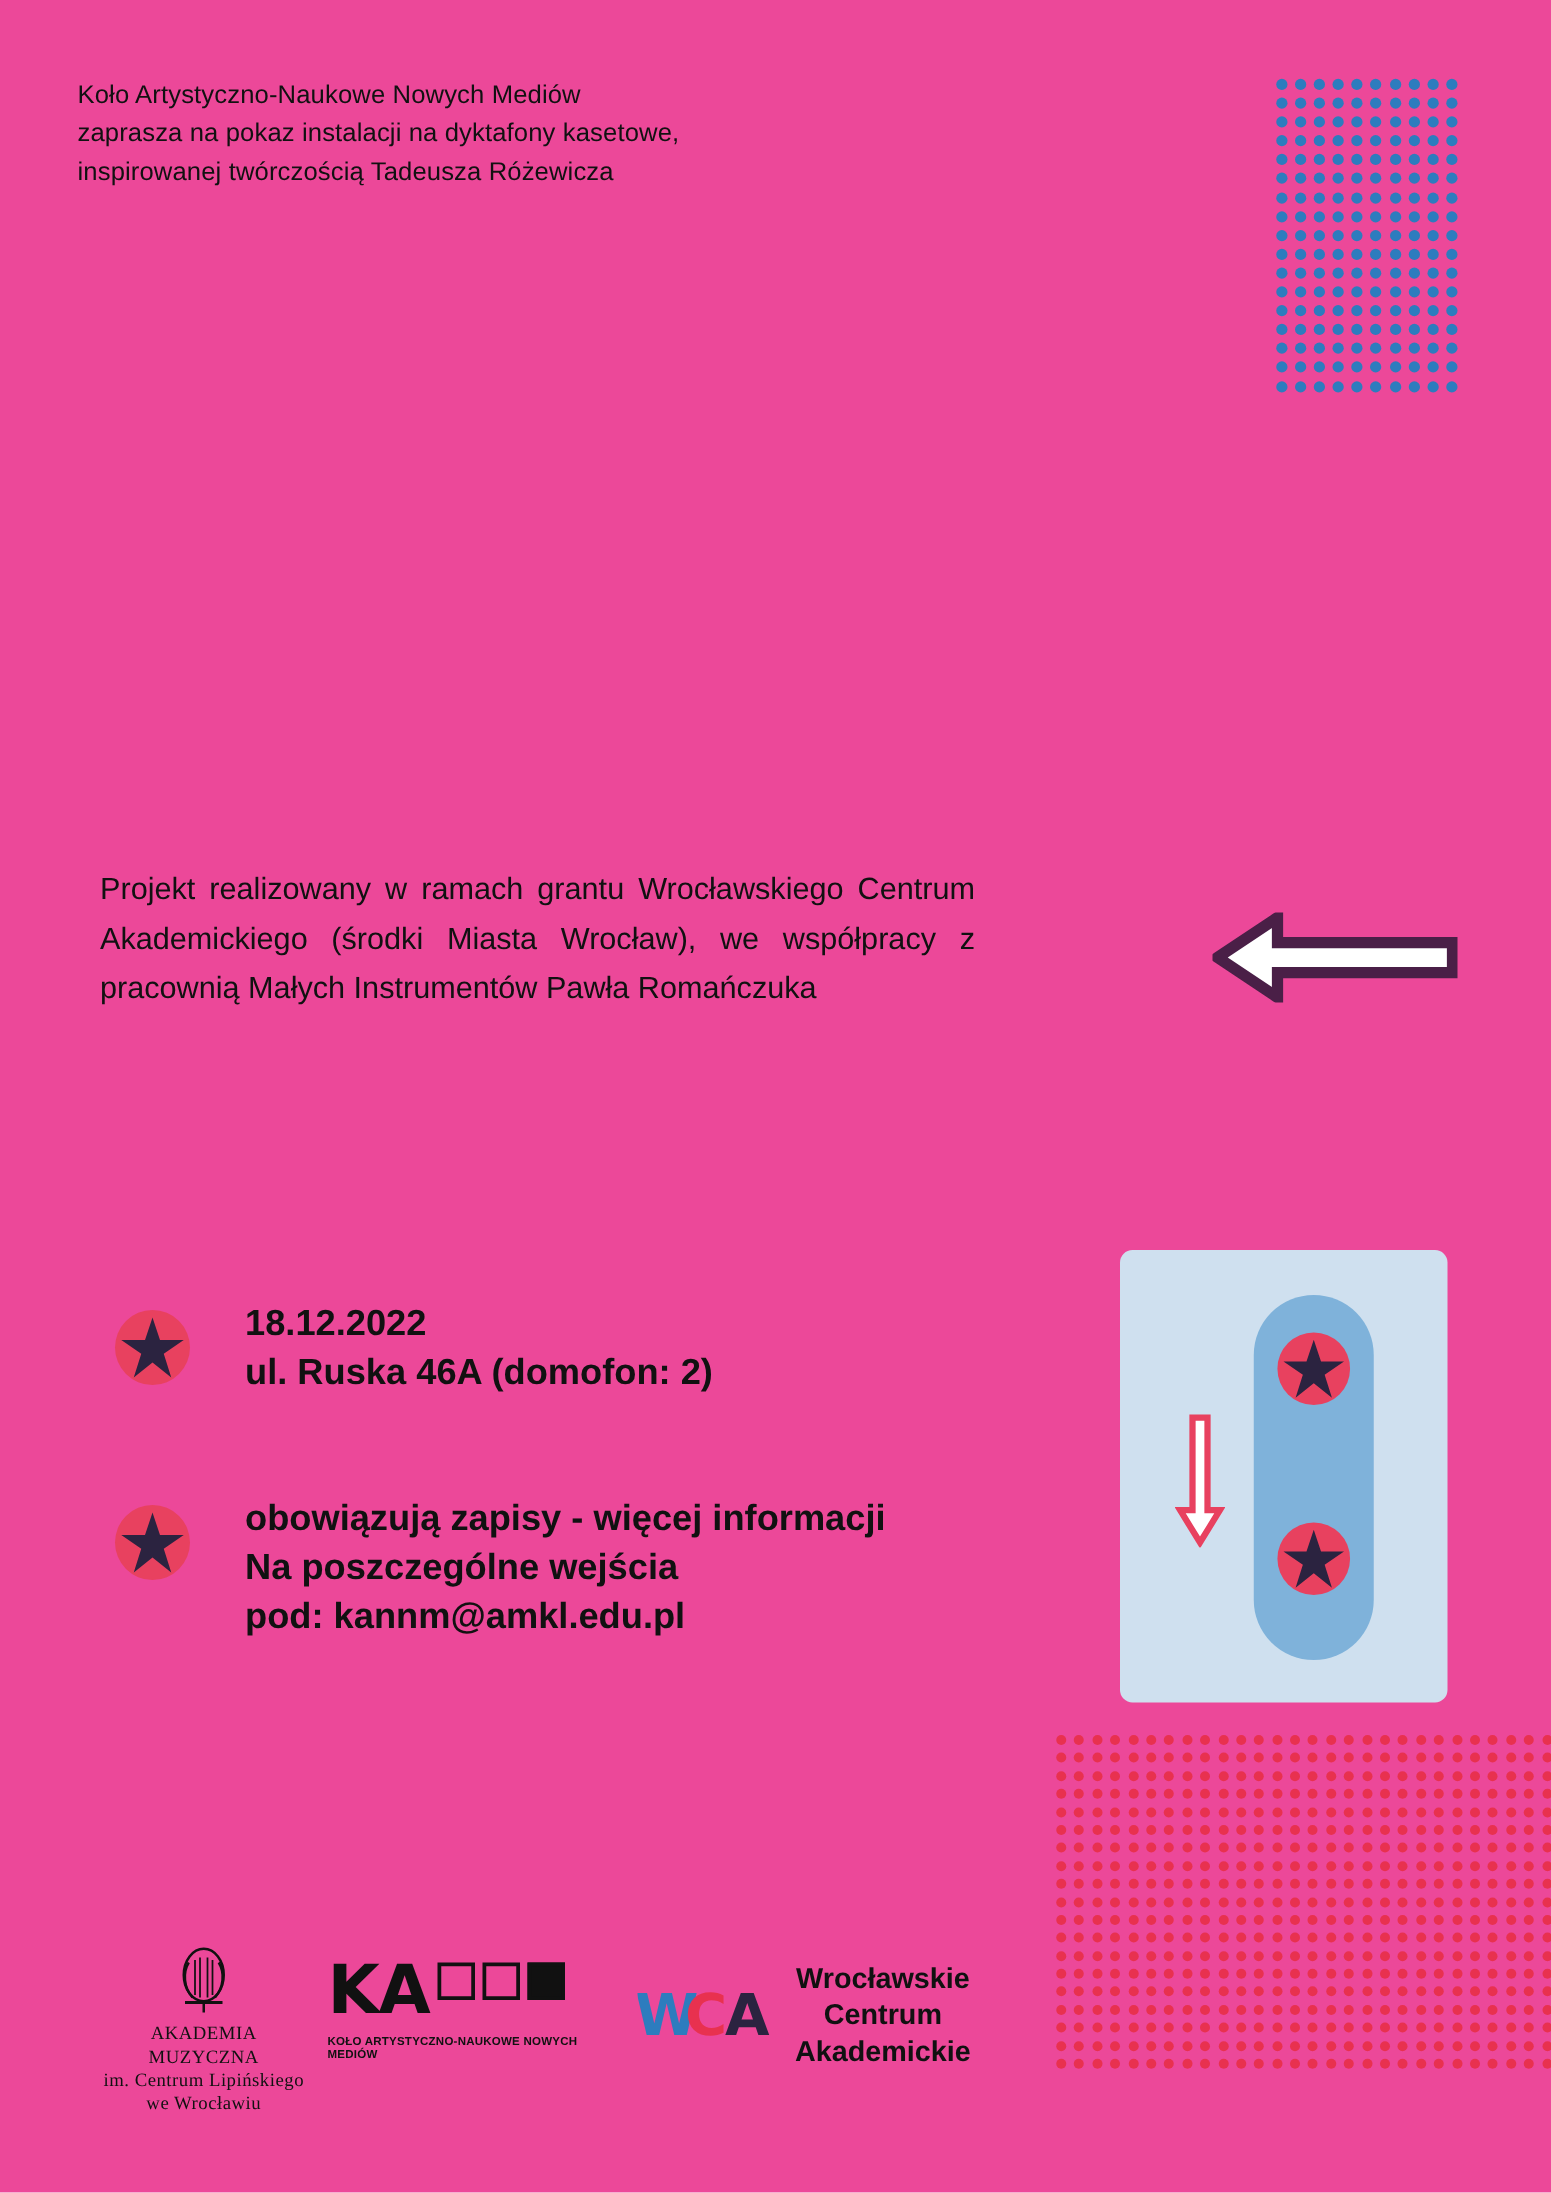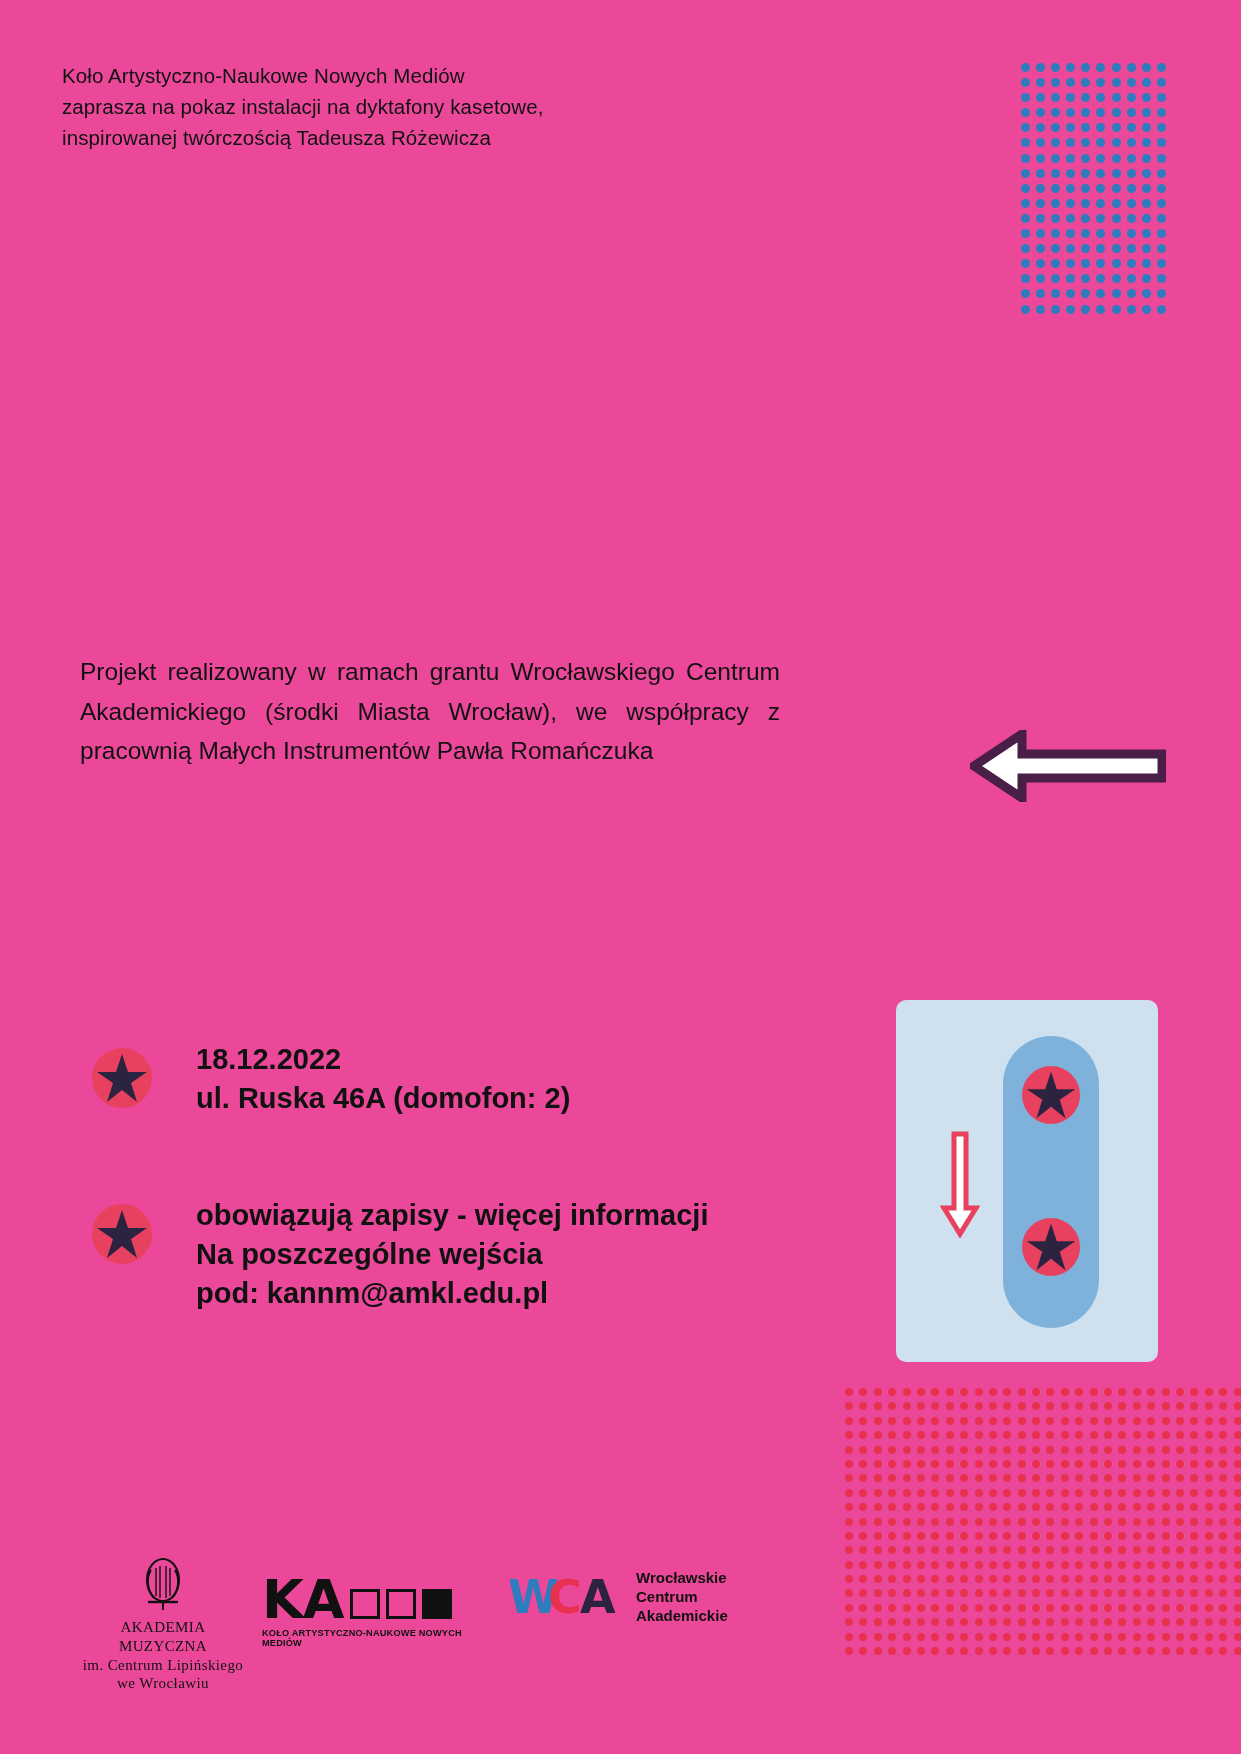--- a/index.html
+++ b/index.html
@@ -86,21 +86,21 @@
         rgba(255,255,255,0.55) 26px,
         rgba(255,255,255,0.55) 28px
       );
     mix-blend-mode: normal;
   }
 
   
   .grant {
     position: absolute;
     left: 80px;
-    top: 652px;
+    top: 692px;
     width: 700px;
     font-size: 24.5px;
     line-height: 1.62;
     text-align: justify;
     color: #111111;
   }
 
   
   .dotgrid {
     position: absolute;
@@ -231,21 +231,21 @@
   }
 
   #logo-kannm {
     position: absolute;
     left: 262px;
     top: 14px;
     width: 220px;
   }
   #logo-kannm .marks {
     display: flex;
-    align-items: flex-end;
+    align-items: flex-start;
     gap: 6px;
     height: 52px;
   }
   #logo-kannm .kglyph {
     font-family: "DejaVu Sans", sans-serif;
     font-weight: bold;
     font-size: 54px;
     line-height: 0.82;
     color: #111;
     letter-spacing: -1px;
@@ -273,24 +273,25 @@
     display: flex;
     align-items: center;
     gap: 14px;
   }
   #logo-wca .wca-mark {
     position: relative;
     width: 112px;
     height: 56px;
   }
   #logo-wca .wca-text {
-    font-size: 15px;
+    font-size: 23px;
     line-height: 1.28;
     font-weight: bold;
     color: #111;
+    text-align: center;
   }
 </style>
 </head>
 <body>
 
 <div id="poster">
 
   <div class="intro">
     <div>Koło Artystyczno-Naukowe Nowych Mediów</div>
     <div>zaprasza na pokaz instalacji na dyktafony kasetowe,</div>

